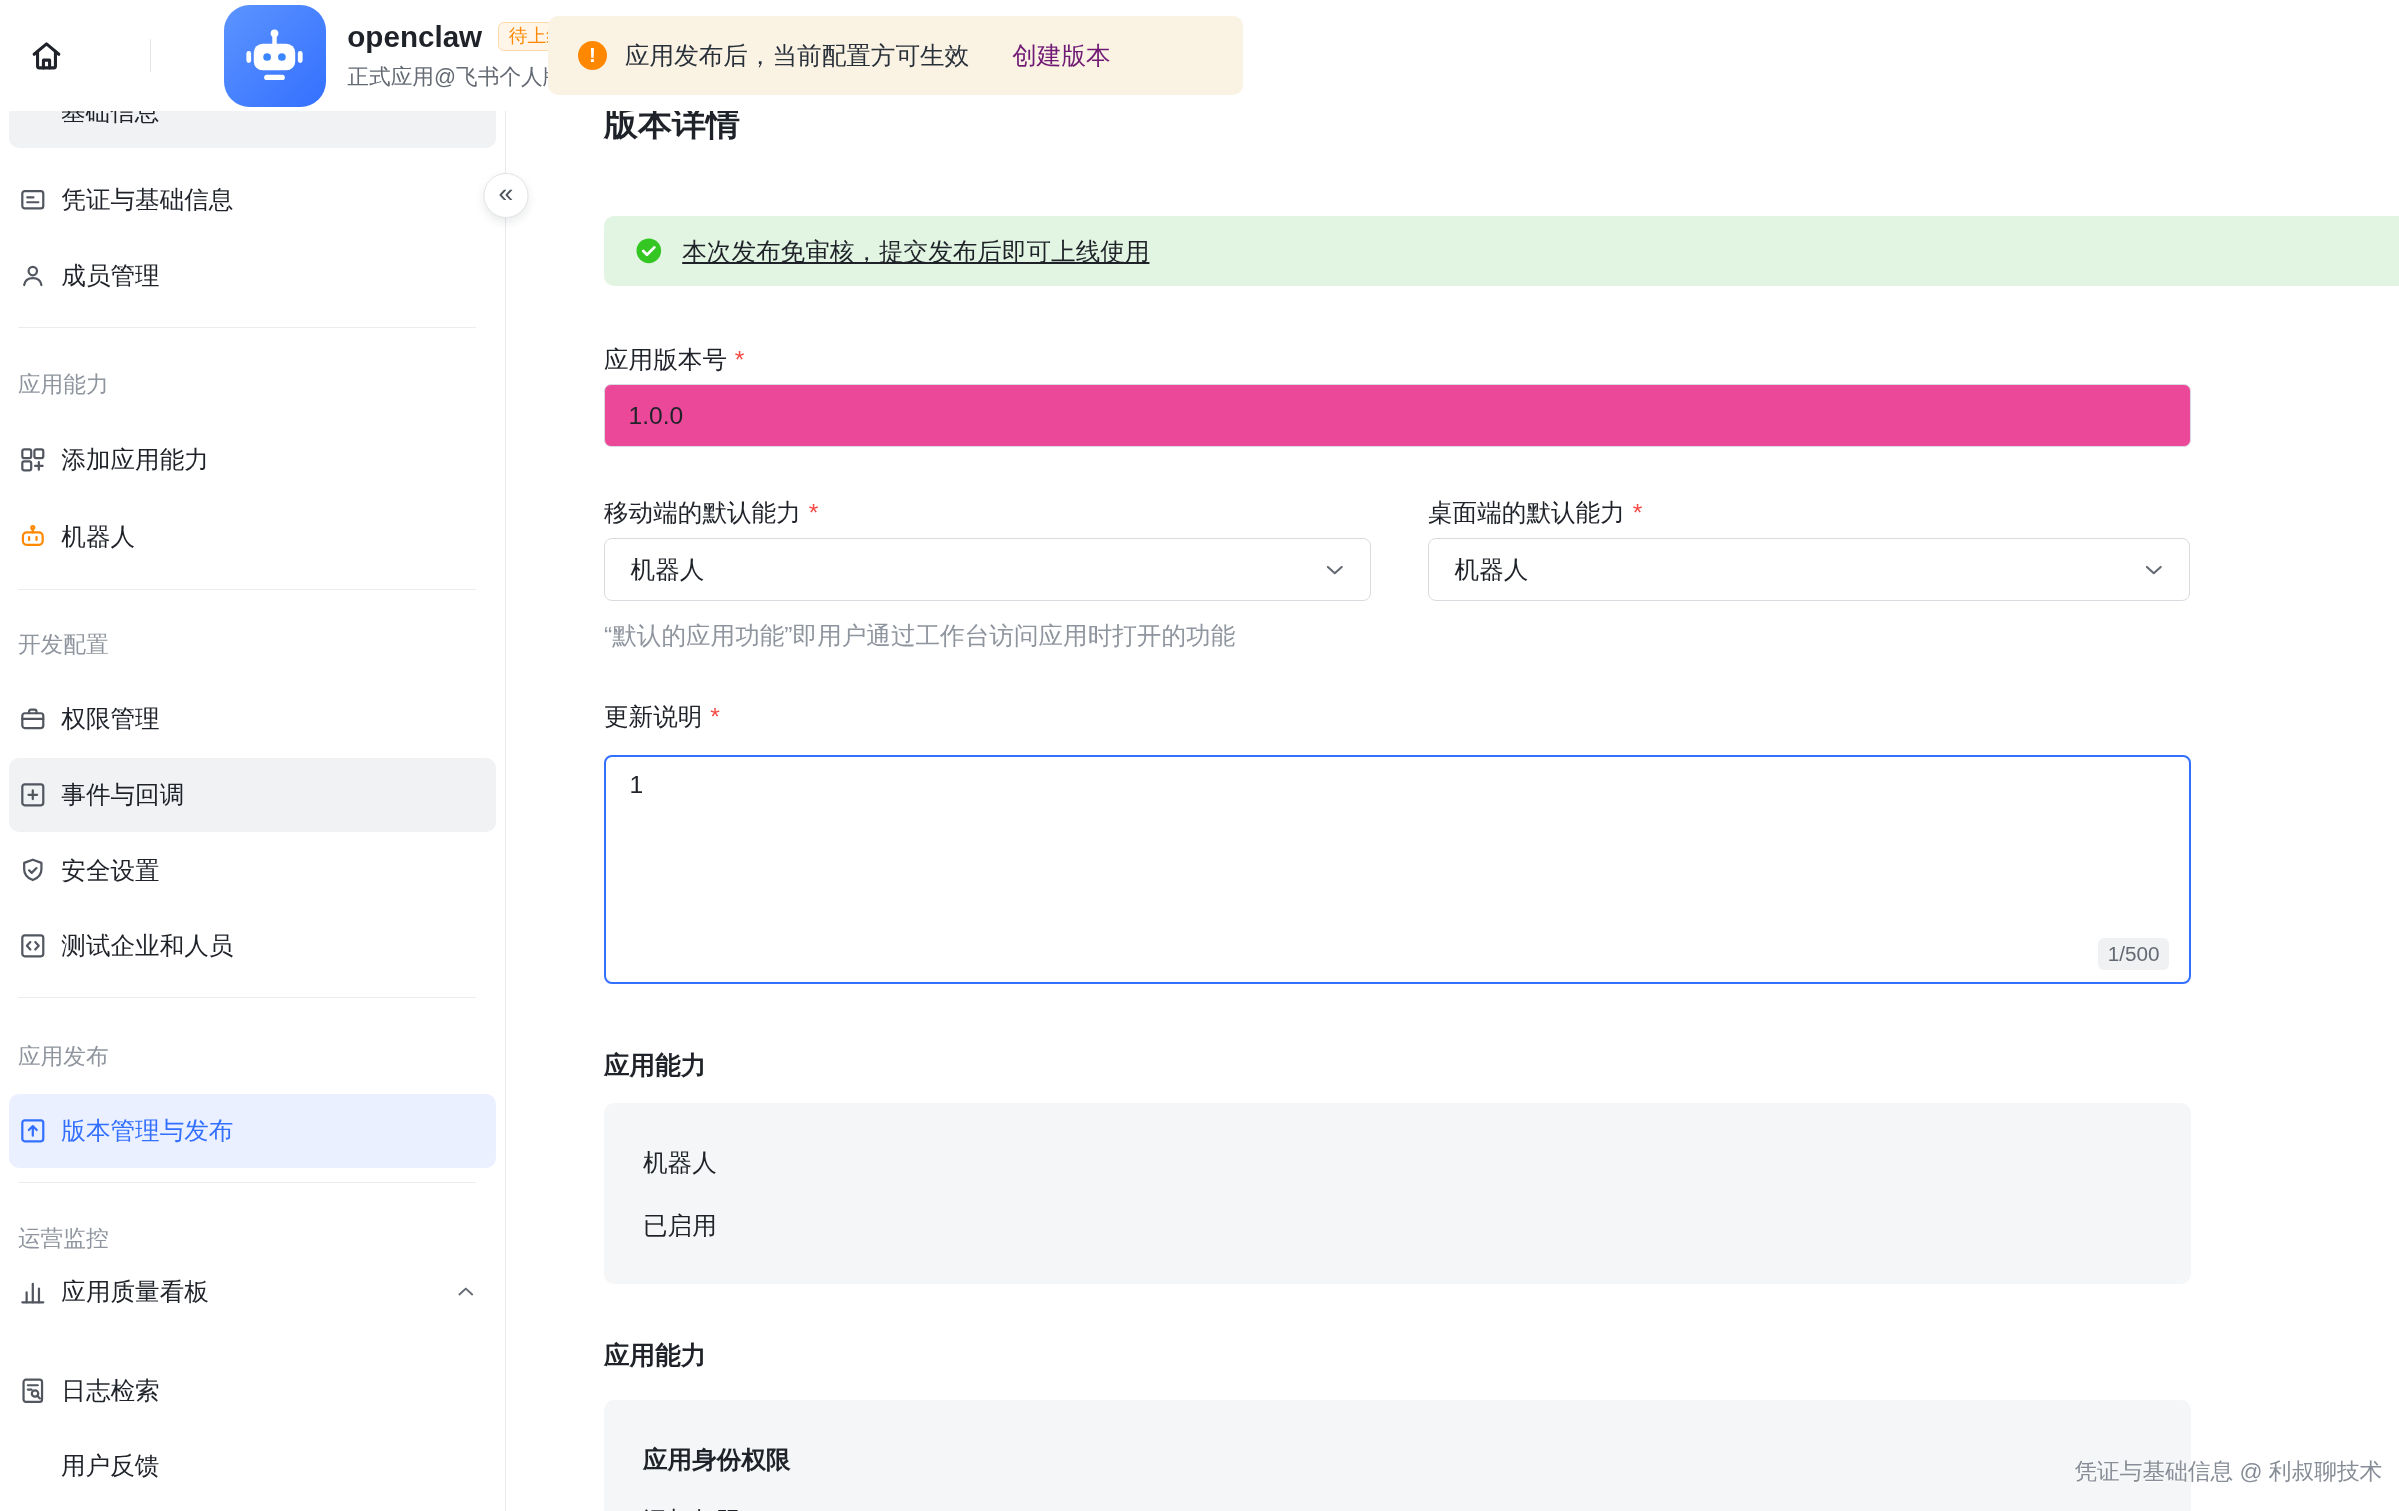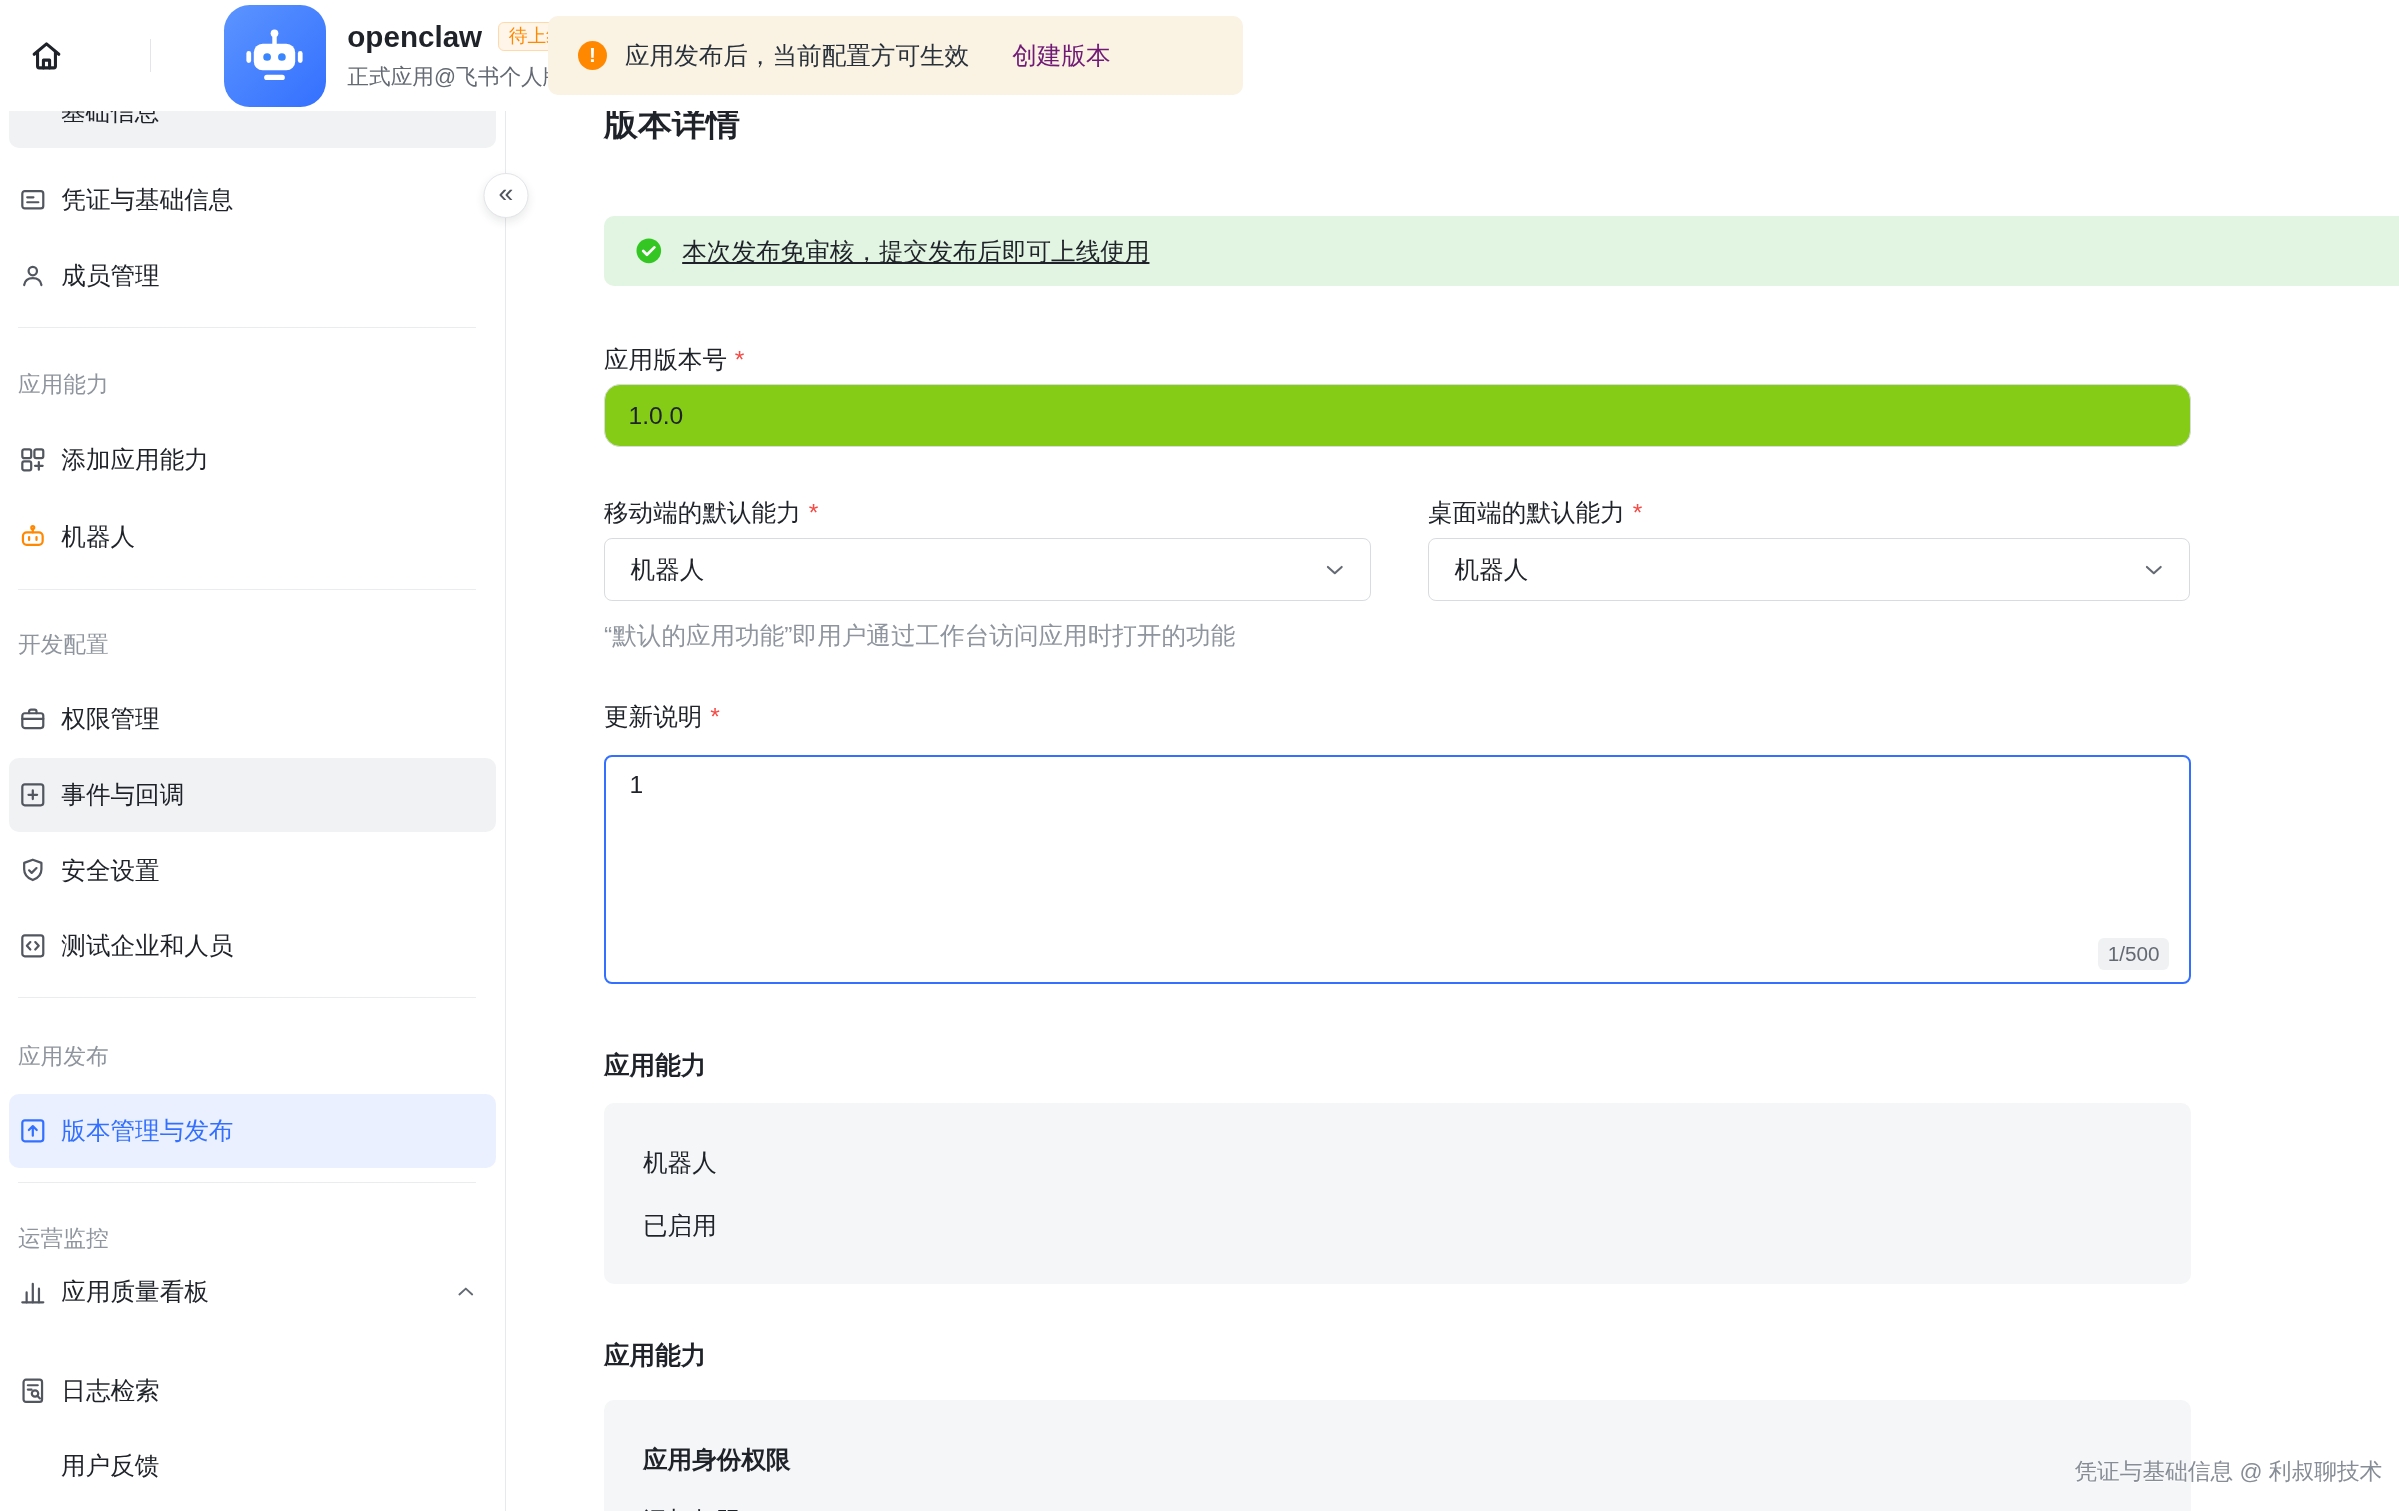--- a/index.html
+++ b/index.html
@@ -40,21 +40,21 @@
   .collapse{position:absolute;left:506px;top:173px;transform:translateX(-50%);width:45px;height:45px;border-radius:50%;background:#fff;border:1px solid #E2E4E8;box-shadow:0 3.9px 9.9px rgba(31,35,41,.10);color:#51565F;font-size:26.6px;line-height:1;display:flex;align-items:center;justify-content:center;z-index:40;cursor:pointer;padding:0 0 4.9px 0;box-sizing:border-box;}
 
   
   main{position:absolute;left:506px;top:0;right:0;bottom:0;z-index:10;background:#fff;}
   .page-title{position:absolute;left:98px;top:101px;font-size:34px;font-weight:600;color:#1F2329;}
   .success{position:absolute;left:98px;top:216px;right:0;height:70px;background:#E2F5E2;border-radius:9.9px 0 0 9.9px;display:flex;align-items:center;padding-left:29.6px;}
   .success-icon{width:29.6px;height:29.6px;flex:0 0 29.6px;display:flex;}
   .success-text{margin-left:19px;font-size:24.6px;color:#1F2329;text-decoration:underline;}
   .f-label{position:absolute;font-size:24.6px;font-weight:500;color:#1F2329;display:flex;align-items:flex-start;line-height:30.5px;}
   .req{color:#F54A45;margin-left:7.9px;}
-  .text-input{position:absolute;left:98px;top:384px;width:1587px;height:63px;box-sizing:border-box;border:1px solid #D8DBDF;border-radius:16px;padding:0 23.6px;font-size:24.6px;color:#1F2329;font-family:inherit;background:#84cc16;outline:none;}
+  .text-input{position:absolute;left:98px;top:384px;width:1587px;height:63px;box-sizing:border-box;border:1px solid #D8DBDF;border-radius:7px;padding:0 23.6px;font-size:24.6px;color:#1F2329;font-family:inherit;background:#ec4899;outline:none;}
   .select{position:absolute;top:538px;height:63px;box-sizing:border-box;border:1px solid #D8DBDF;border-radius:7.9px;display:flex;align-items:center;justify-content:space-between;padding:0 21.7px 0 25.6px;font-size:24.6px;color:#1F2329;cursor:pointer;background:#fff;}
   #sel-mobile{left:98px;width:767px;}
   #sel-desktop{left:922px;width:762px;}
   .dd-chev{color:#646A73;display:flex;}
   .hint{position:absolute;left:98px;top:619px;font-size:24.6px;color:#8F959E;}
   .ta-wrap{position:absolute;left:98px;top:755px;width:1587px;height:229px;}
   .ta-wrap textarea{width:100%;height:100%;box-sizing:border-box;border:2px solid #3370FF;border-radius:7.9px;padding:13.8px 23.6px;font-size:24.6px;font-family:inherit;color:#1F2329;resize:none;outline:none;display:block;}
   .counter{position:absolute;right:21.7px;bottom:13.8px;background:#F0F1F3;border-radius:5.9px;padding:3.9px 9.9px;font-size:20.7px;color:#646A73;}
   .sec-title{position:absolute;left:98px;font-size:25.6px;font-weight:600;color:#1F2329;}
   #sec-cap{top:1048px;}

